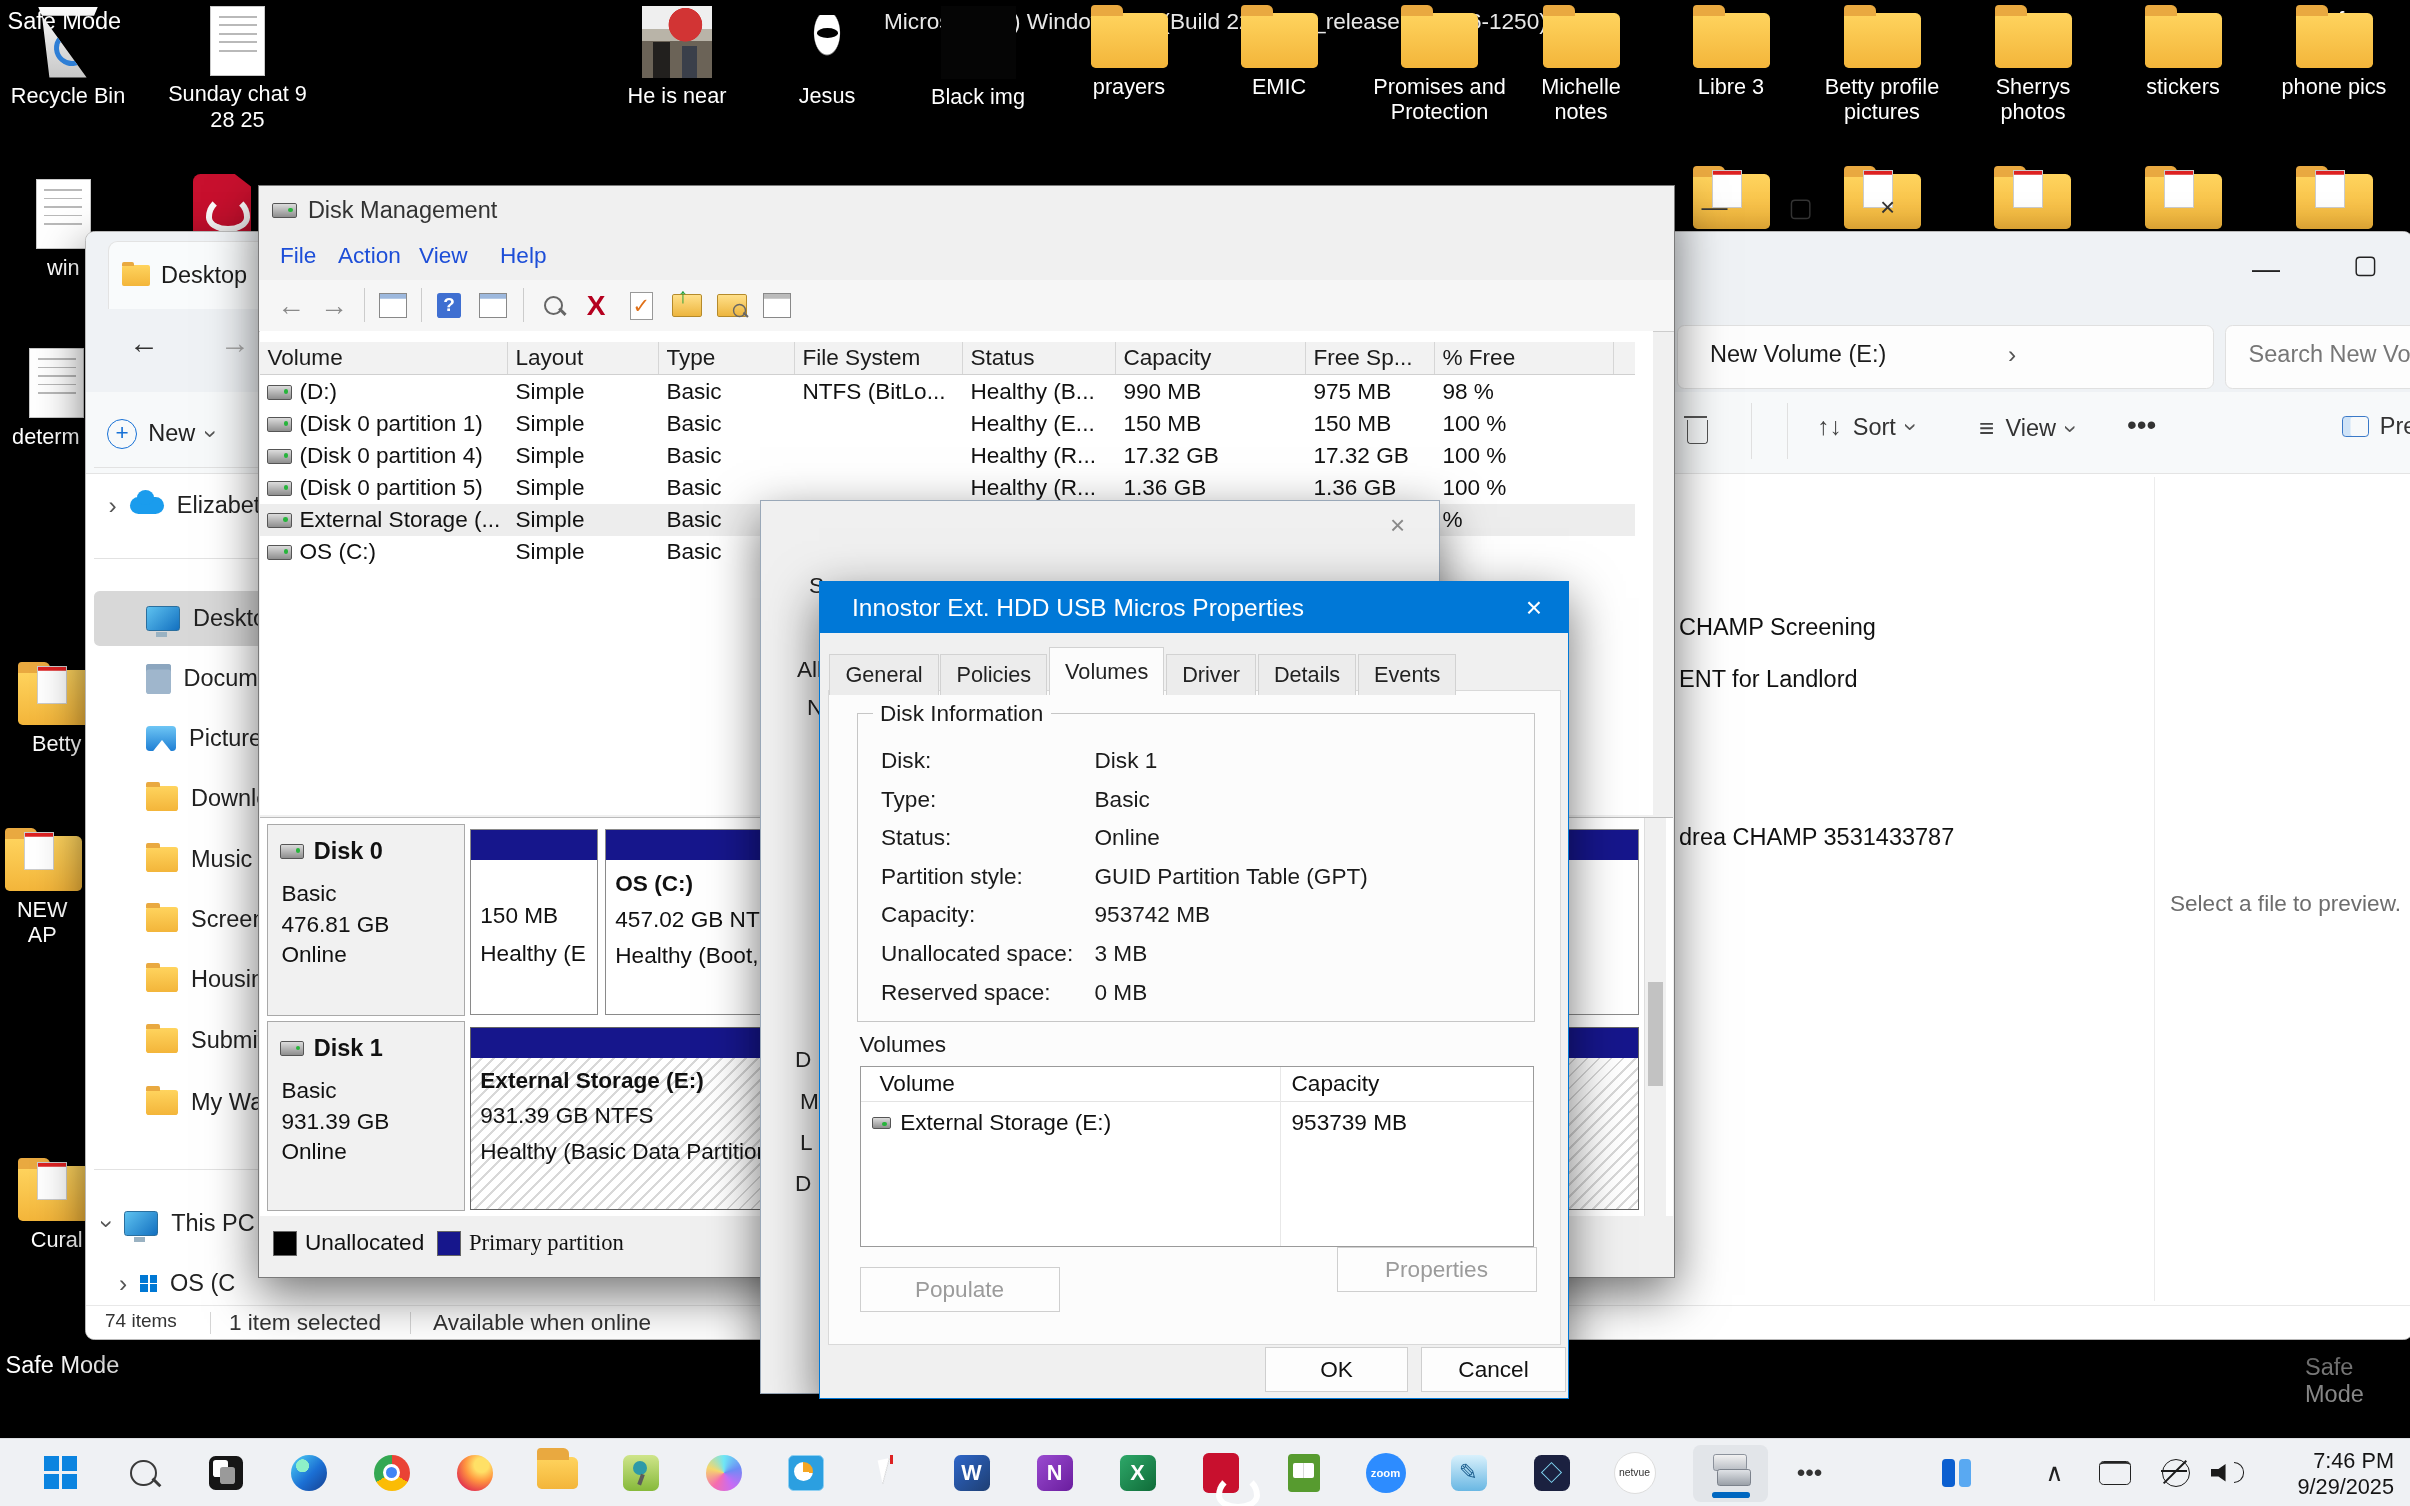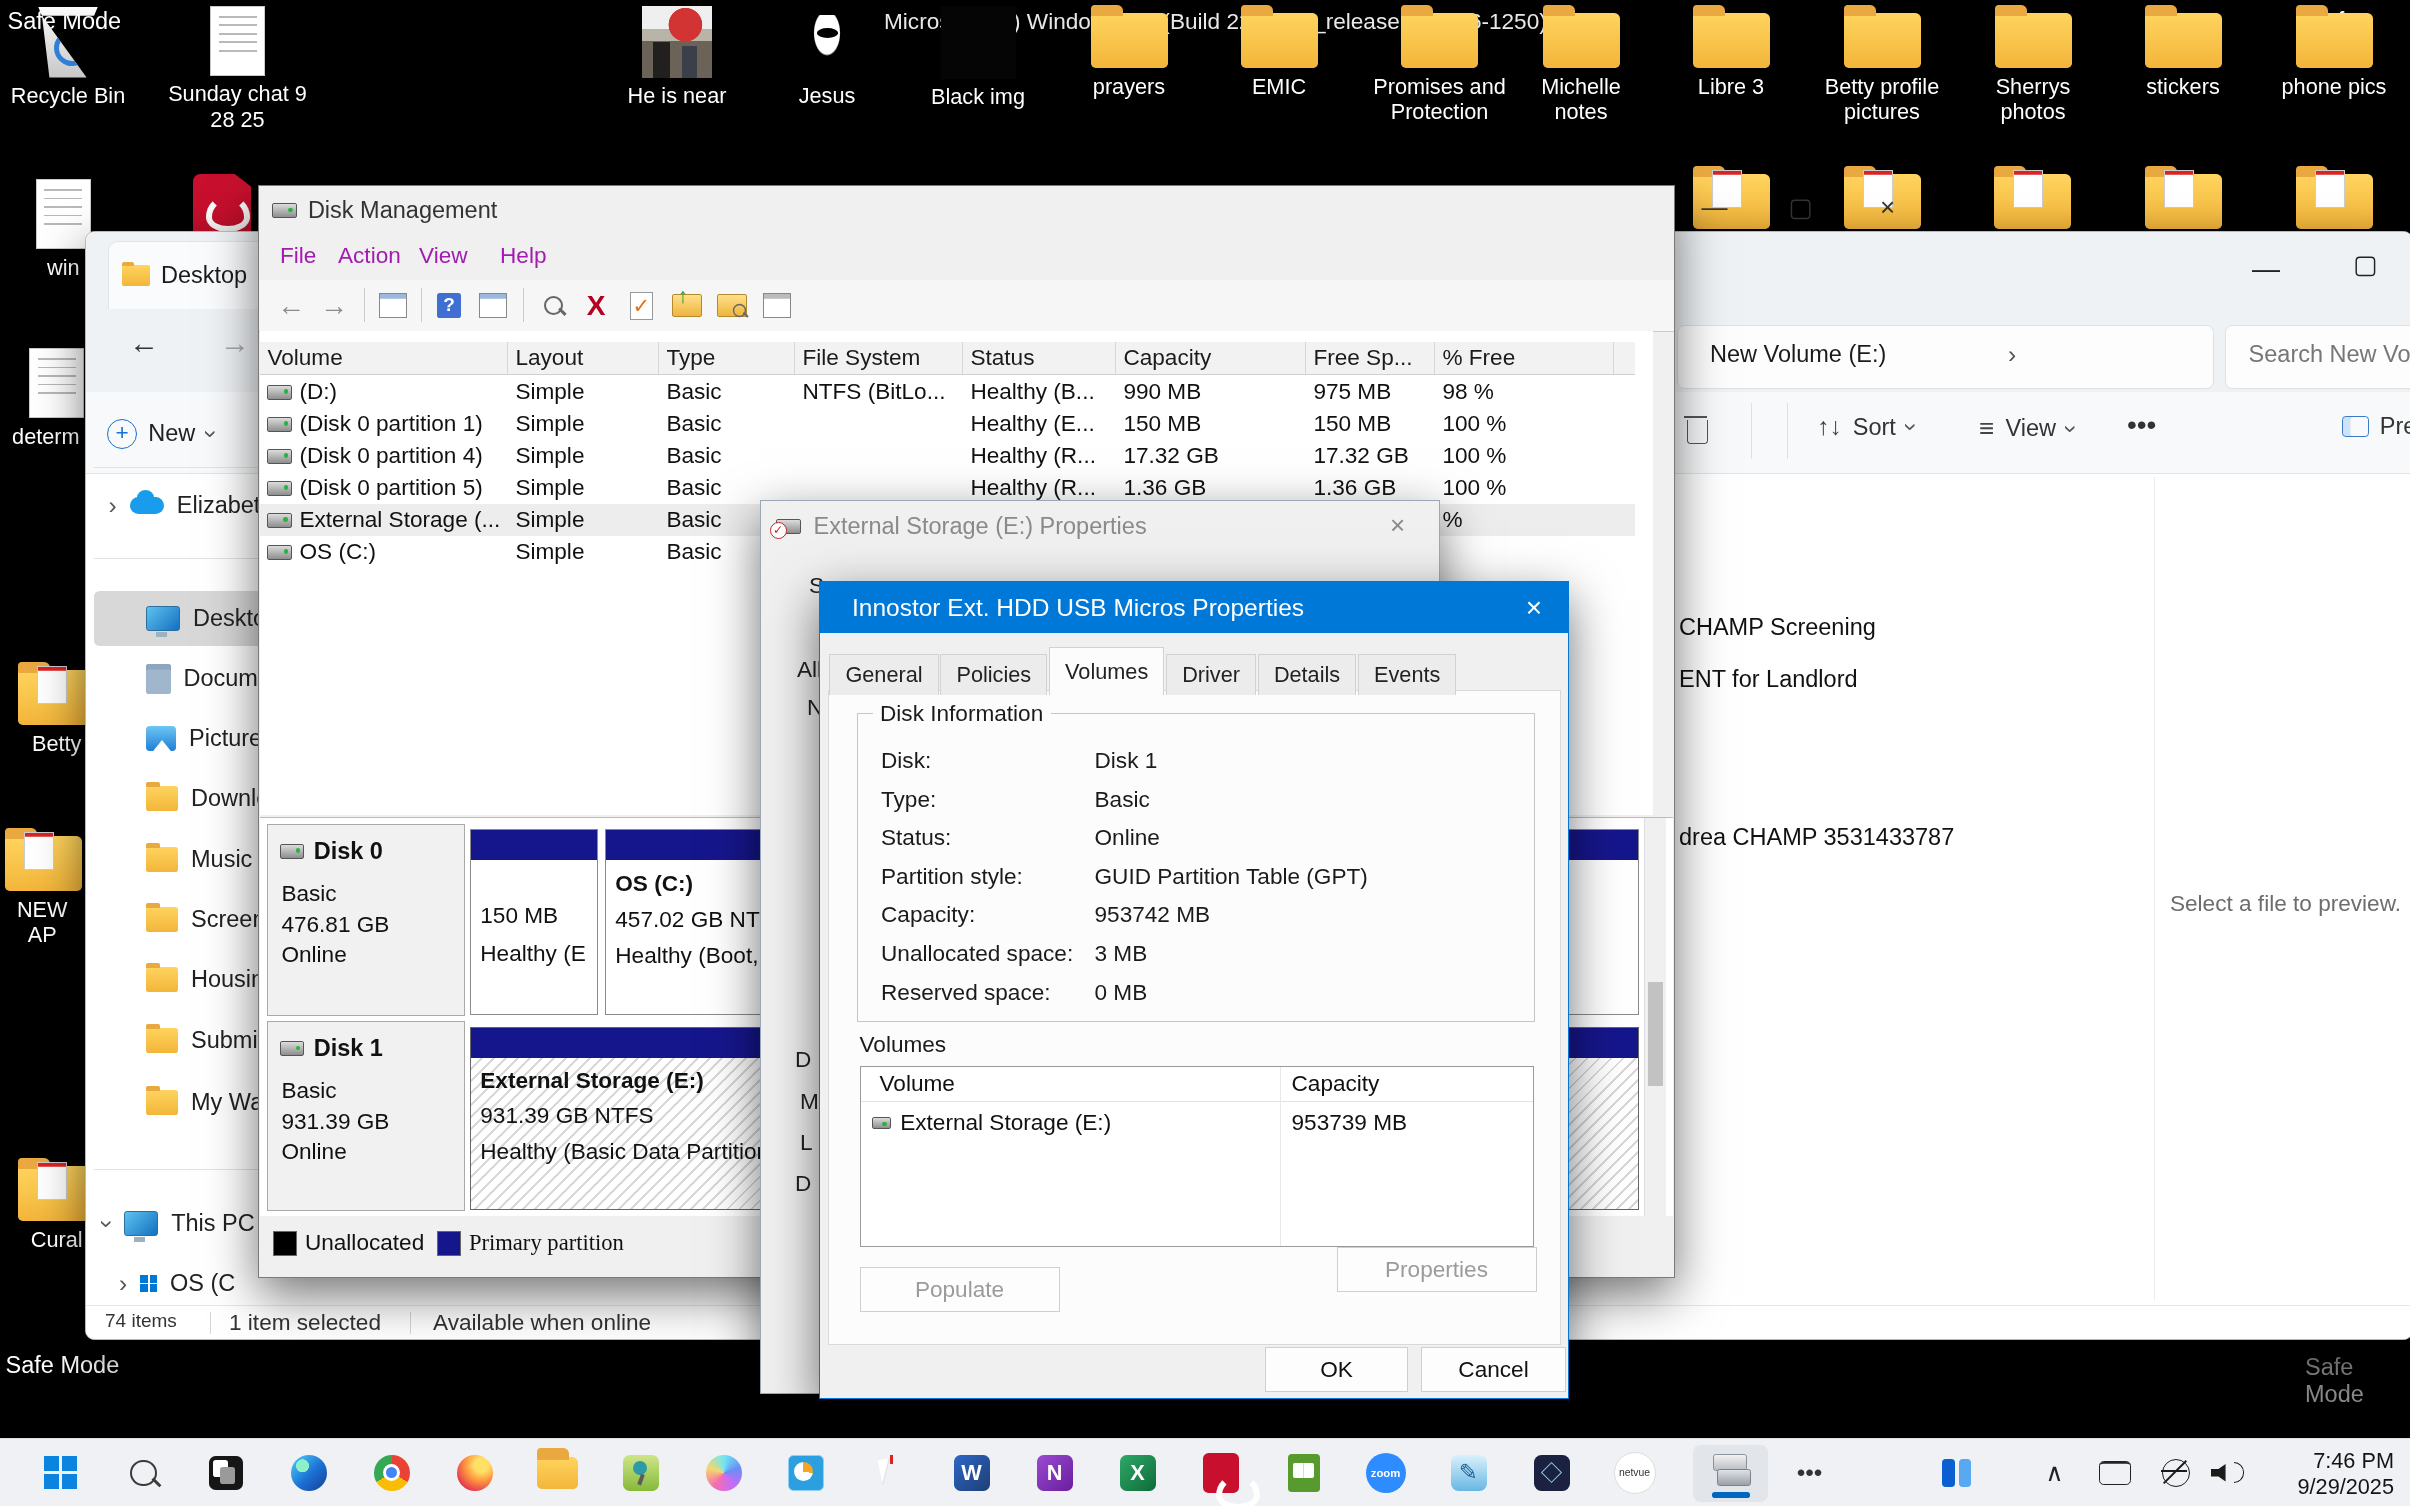--- a/index.html
+++ b/index.html
@@ -58,21 +58,21 @@
   .cloud::before{content:"";position:absolute;left:7.5px;top:-7.5px;width:17px;height:15px;background:#1a9ced;border-radius:50%;}
   .winflag{display:grid;grid-template-columns:7.5px 7.5px;grid-template-rows:7.5px 7.5px;gap:1.9px;flex:0 0 auto;}
   .winflag i{background:#0078d4;}
   .trash{position:relative;width:19px;height:22.6px;border:1.9px solid #555;border-top:none;border-radius:0 0 3.8px 3.8px;}
   .trash::before{content:"";position:absolute;left:-3.8px;top:-3.8px;width:22.6px;height:1.9px;background:#555;}
   .previcon{width:24.5px;height:19px;border:1.9px solid #3a79c8;border-radius:3.8px;box-shadow:inset 7.5px 0 0 #cfe3f7;}
   
   #dm{left:258px;top:185px;width:1415px;height:1091px;background:#f0f0f0;border:0.9px solid #7a7a7a;}
   .dm-title{position:absolute;left:0;top:0;right:0;height:49px;background:#f0f0f0;display:flex;align-items:center;padding-left:13px;gap:11.3px;font-size:23.5px;color:#333;}
   .dm-ctl{position:absolute;top:5.6px;width:55px;height:38px;text-align:center;font-size:26px;color:#333;}
-  .dm-menu{position:absolute;left:0;top:49px;right:0;height:45px;border-bottom:0.9px solid #ddd;font-size:22.6px;color:#a21caf;}
+  .dm-menu{position:absolute;left:0;top:49px;right:0;height:45px;border-bottom:0.9px solid #ddd;font-size:22.6px;color:#1d4ed8;}
   .dm-menu span{position:absolute;top:7.5px;}
   .dm-toolbar{position:absolute;left:0;top:94px;right:0;height:51px;background:#f6f6f6;border-bottom:0.9px solid #ccc;}
   .tb{position:absolute;top:7.5px;width:38px;height:36px;display:flex;align-items:center;justify-content:center;}
   .tbsep{position:absolute;top:7.5px;width:0.9px;height:34px;background:#ccc;}
   .miniwin{position:relative;width:26px;height:22.6px;background:#fff;border:0.9px solid #888;box-shadow:inset 0 4.7px 0 #9db8dd;}
   .qhelp{width:24.5px;height:24.5px;background:#3f6fd1;color:#fff;font-weight:bold;font-size:19px;line-height:24.5px;text-align:center;border-radius:2.8px;}
   .checkdoc{position:relative;width:21px;height:26px;background:#fff;border:0.9px solid #999;}
   .checkdoc::after{content:"✓";position:absolute;left:1.9px;top:1.9px;color:#e07018;font-size:21px;font-weight:bold;}
   .tbfolder{position:relative;width:28px;height:21px;background:linear-gradient(180deg,#ffe08a,#edb53e);border:0.9px solid #b58a2a;border-radius:1.9px;}
   .greenup{position:absolute;left:9.4px;top:-3.8px;color:#1d9e34;font-weight:bold;font-size:21px;}
@@ -584,24 +584,20 @@
     </div>
     <div class="legend">
       <span class="sw" style="left:13px;background:#000;"></span>
       <span class="abs nowrap" style="left:45px;top:14px;">Unallocated</span>
       <span class="sw" style="left:177px;background:#16168c;"></span>
       <span class="abs nowrap" style="left:209px;top:14px;font-family:Liberation Serif, serif;">Primary partition</span>
     </div>
   </div>
 
   <div id="volprops" class="win">
-    <div class="vp-title">
-      <span class="drv redchk"></span>
-      <span>External Storage (E:) Properties</span>
-    </div>
     <div class="abs" style="left:629px;top:9.4px;font-size:26px;color:#8a8a8a;">×</div>
     <div class="frag" style="left:48px;top:72px;">S</div>
     <div class="frag" style="left:36px;top:156px;">All</div>
     <div class="frag" style="left:46px;top:194px;">N</div>
     <div class="frag" style="left:34px;top:546px;">D</div>
     <div class="frag" style="left:39px;top:588px;">M</div>
     <div class="frag" style="left:39px;top:629px;">L</div>
     <div class="frag" style="left:34px;top:670px;">D</div>
   </div>
 

